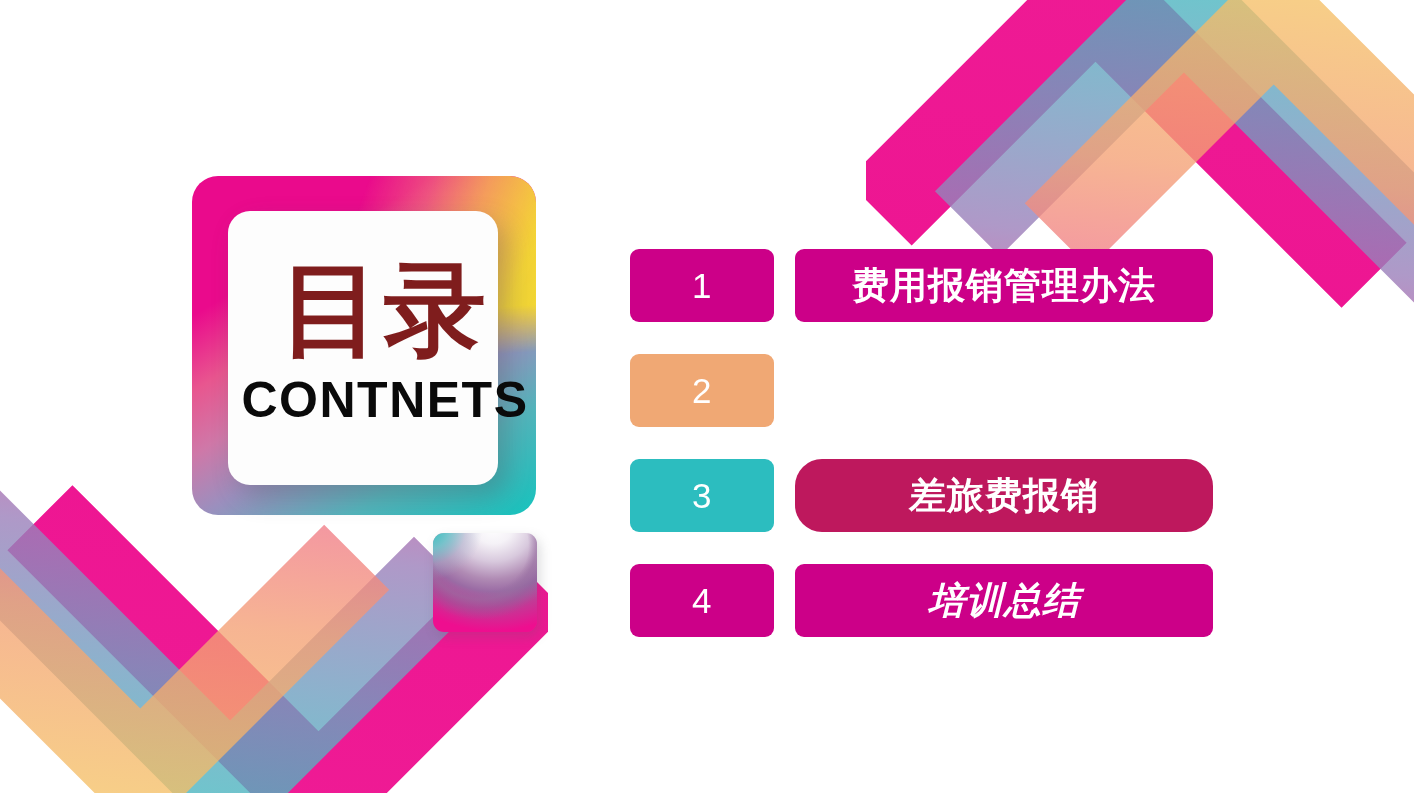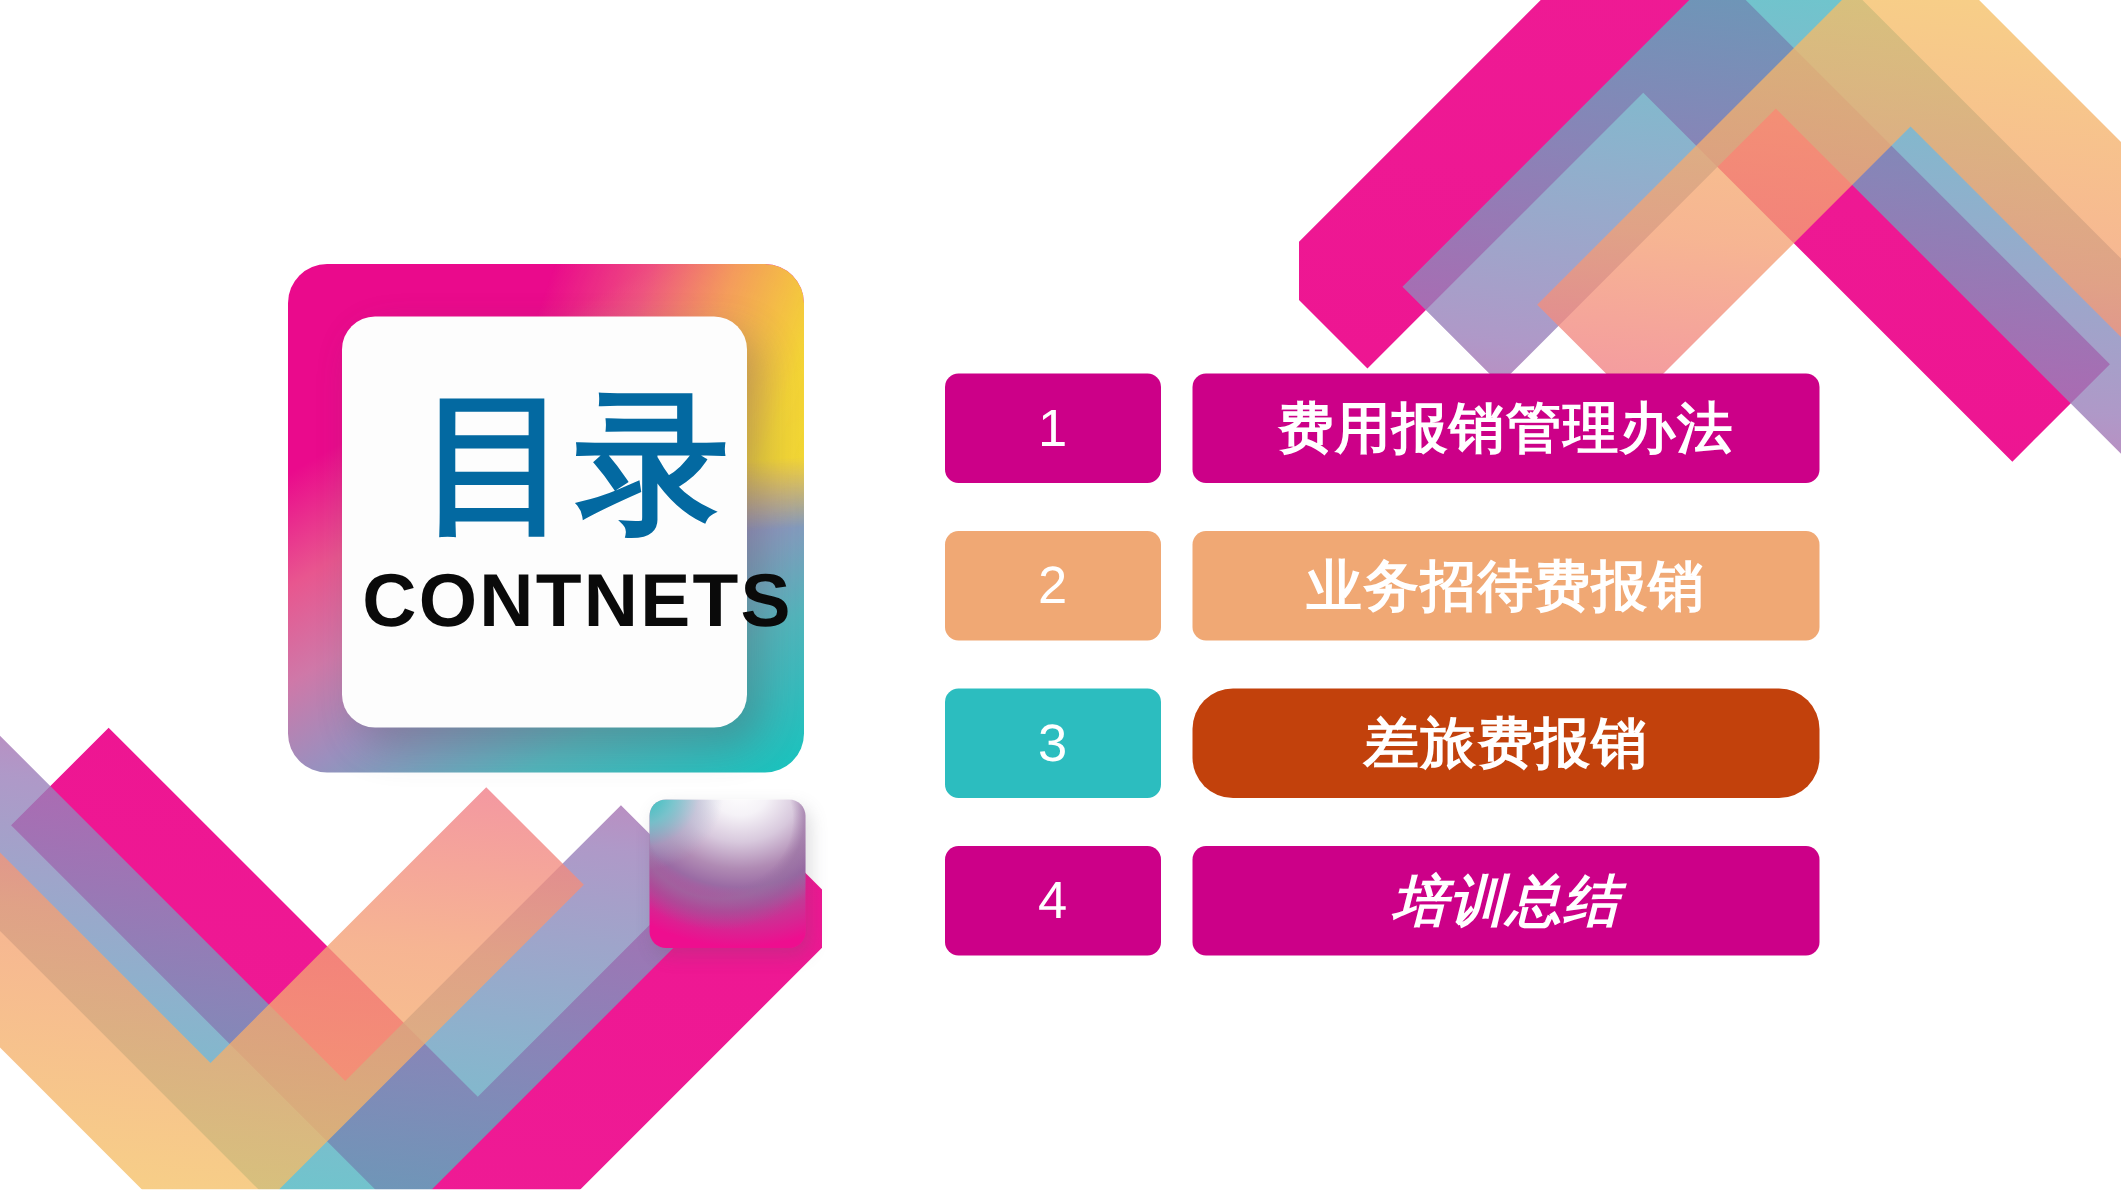--- a/index.html
+++ b/index.html
@@ -97,21 +97,21 @@
     padding-left: 40px;
     padding-top: 26px;
     box-sizing: border-box;
   }
   #title-cn {
     font-family: "DejaVu Sans", "Liberation Sans", sans-serif;
     font-size: 102px;
     font-weight: 700;
     line-height: 1.02;
     letter-spacing: 2px;
-    color: #0369a1;
+    color: #7f1d1d;
     white-space: nowrap;
   }
   #title-en {
     margin-top: 8px;
     margin-left: 2px;
     font-family: "Liberation Sans", "DejaVu Sans", sans-serif;
     font-size: 50px;
     font-weight: 700;
     letter-spacing: 1.5px;
     color: #0a0a0a;
@@ -256,26 +256,25 @@
 
   <div id="contents-list">
 
     <div class="content-row">
       <div class="row-number" style="background-color: rgb(204, 0, 136);">1</div>
       <div class="row-label" style="background-color: rgb(204, 0, 136);">费用报销管理办法</div>
     </div>
 
     <div class="content-row">
       <div class="row-number" style="background-color: rgb(240, 168, 116);">2</div>
-      <div class="row-label" style="background-color: rgb(240, 168, 116);">业务招待费报销</div>
     </div>
 
     <div class="content-row">
       <div class="row-number" style="background-color: rgb(44, 189, 191);">3</div>
-      <div class="row-label" style="background-color: #c2410c; border-radius: 27px;">差旅费报销</div>
+      <div class="row-label" style="background-color: #be185d; border-radius: 27px;">差旅费报销</div>
     </div>
 
     <div class="content-row">
       <div class="row-number" style="background-color: rgb(204, 0, 136);">4</div>
       <div class="row-label" style="background-color: rgb(204, 0, 136); font-style: italic;">培训总结</div>
     </div>
 
   </div>
 
 </div>

